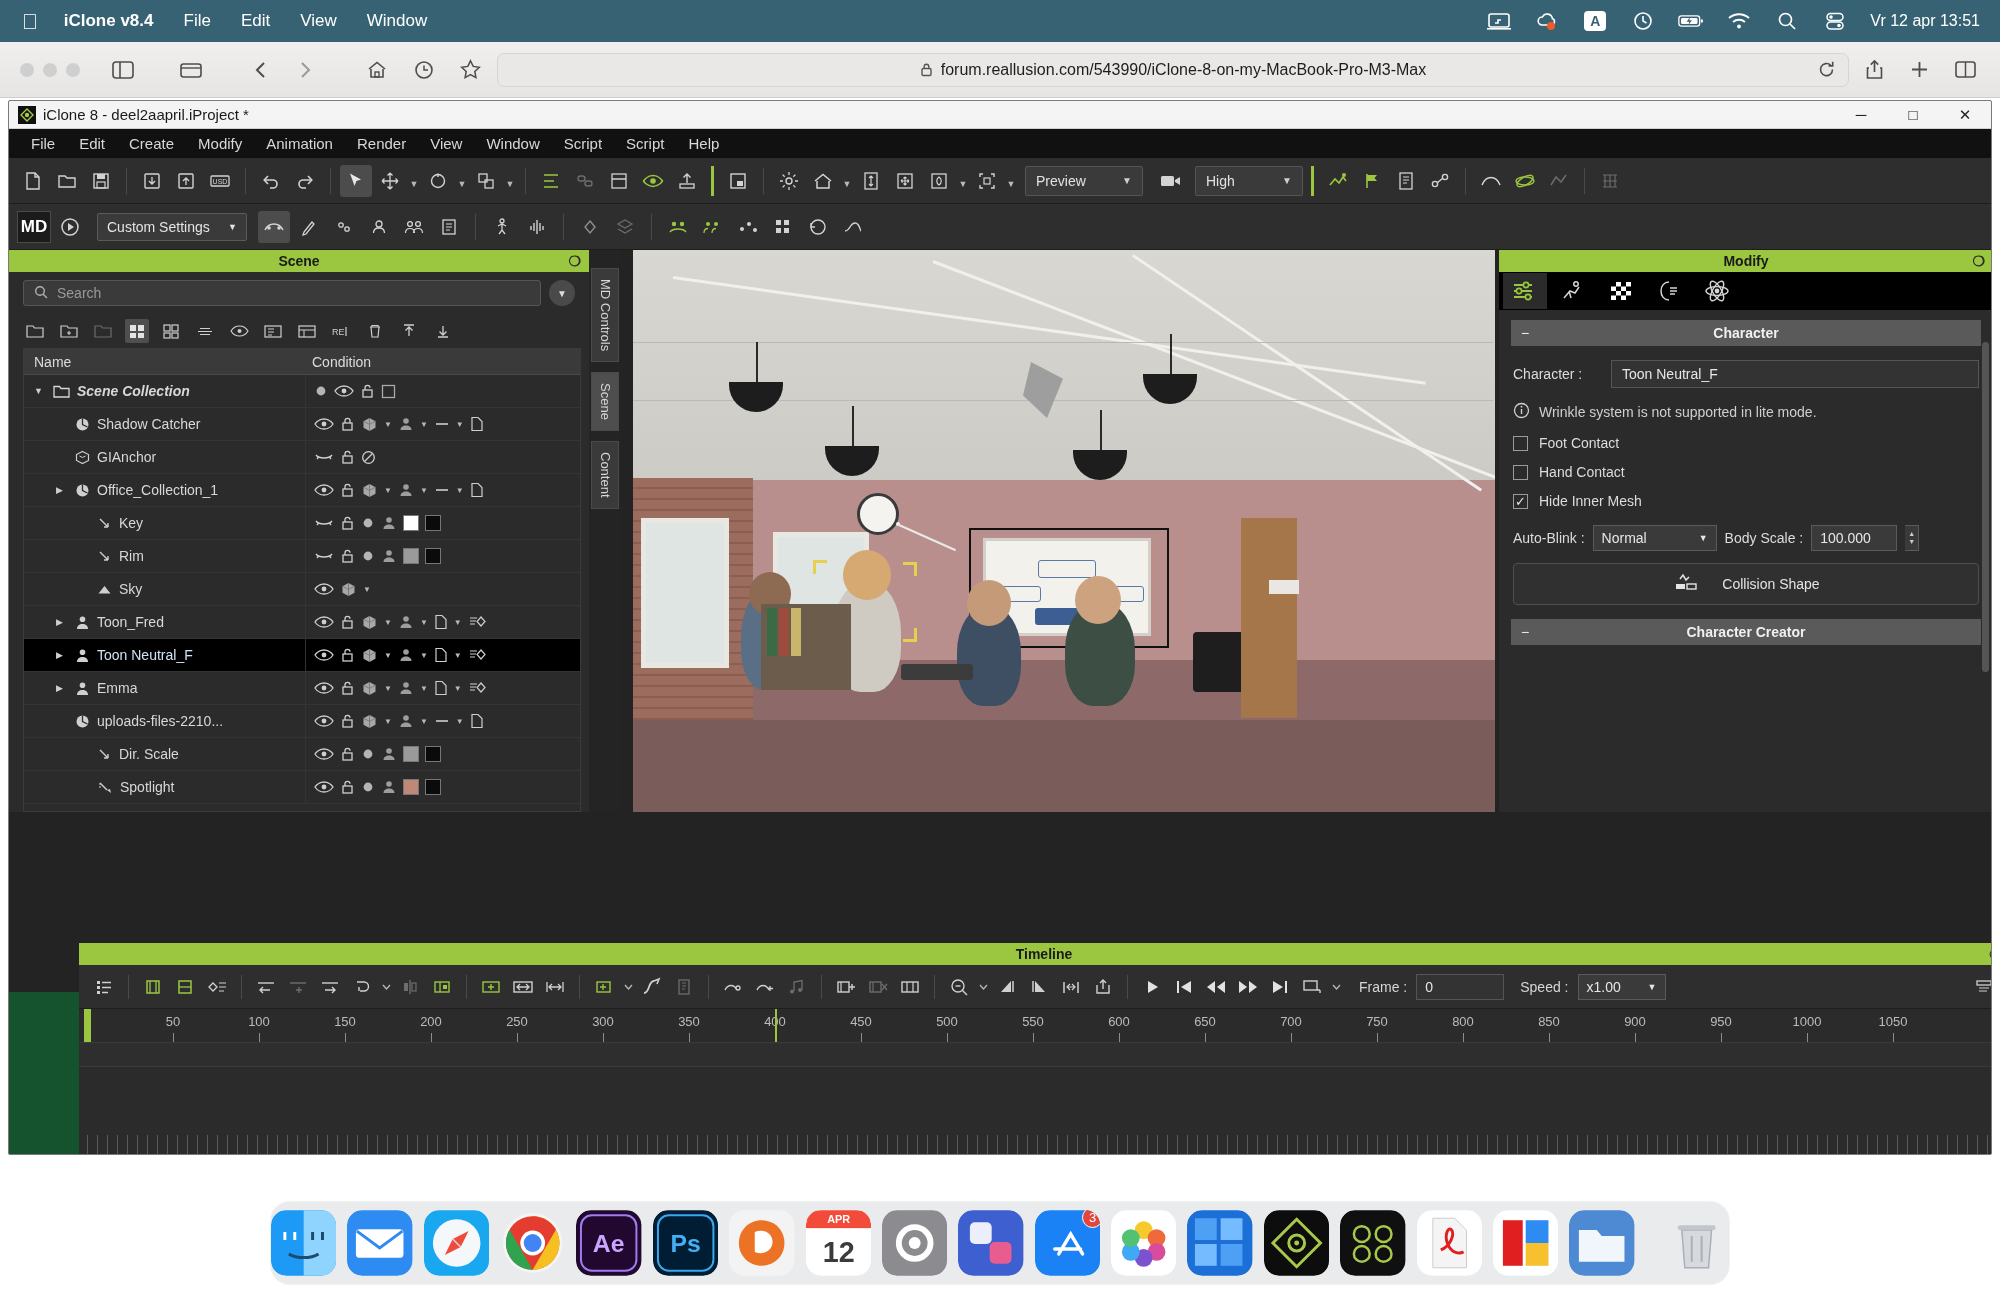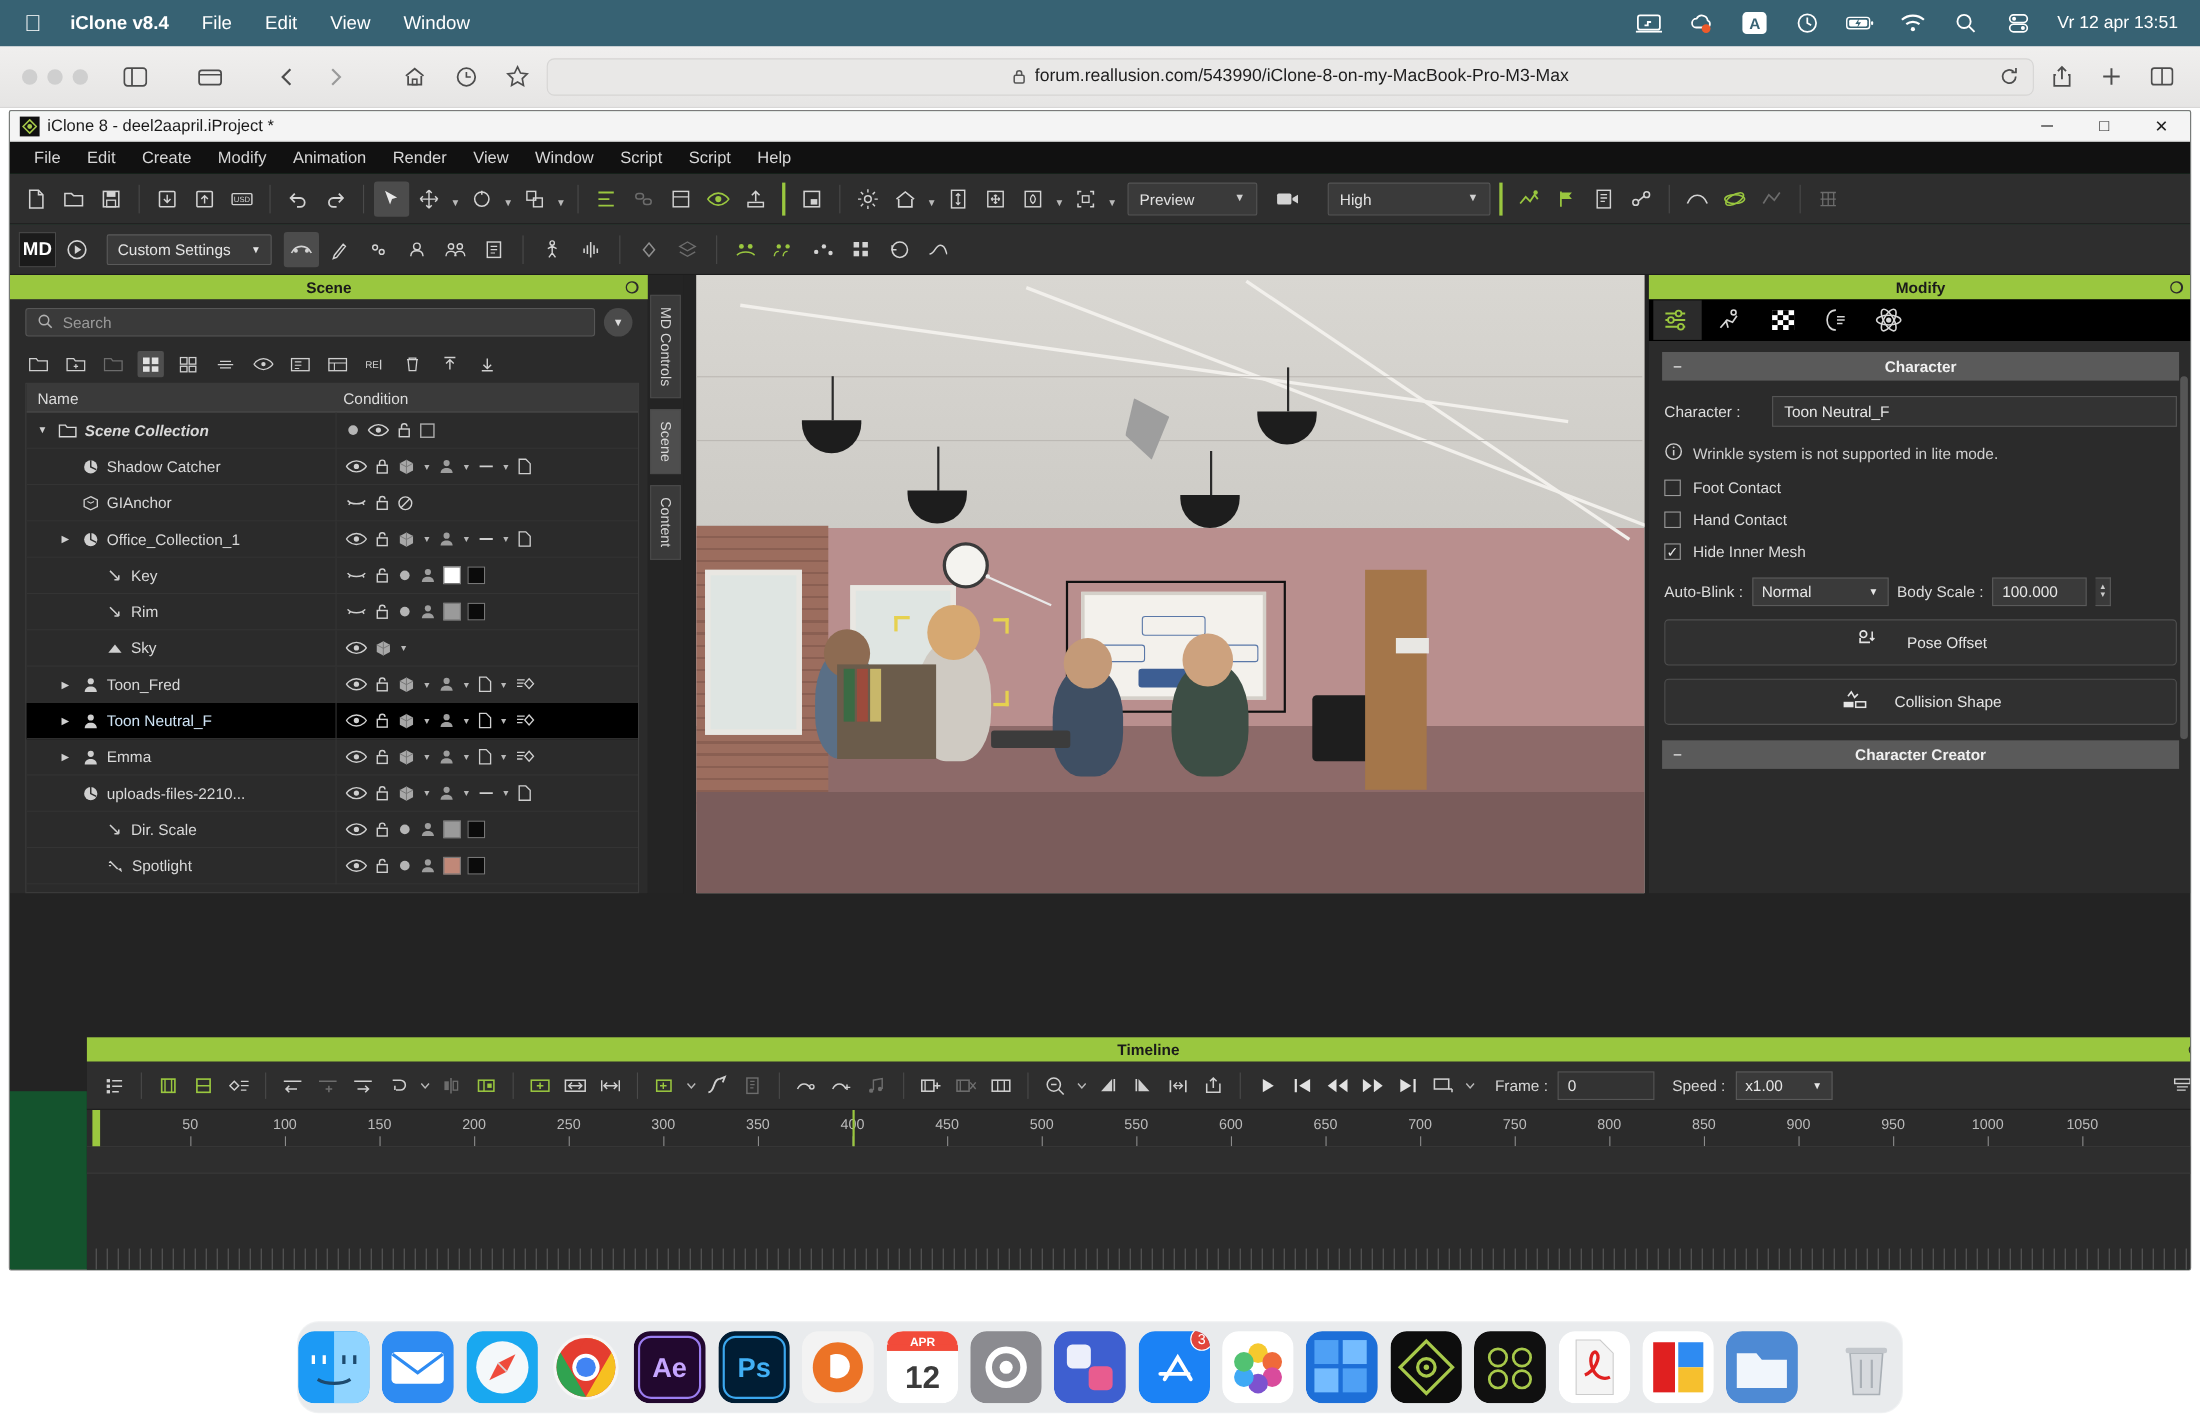--- a/index.html
+++ b/index.html
@@ -581,21 +581,21 @@
     <span class="combo" style="width:118px;margin-left:6px">
       <span class="cv">Preview</span>
       <span class="ca">▼</span>
     </span>
     <span class="tb-btn" style="margin-left:10px">
         <svg width="24" height="18" viewBox="0 0 24 18">
           <rect x="2" y="4" width="13" height="10" rx="1.5" fill="#d3d3d3"></rect>
           <path d="M16 8l5-3v8l-5-3z" fill="#d3d3d3"></path>
         </svg>
       </span>
-    <span class="combo" style="width:148px;margin-left:18px">
+    <span class="combo" style="width:108px;margin-left:6px">
       <span class="cv">High</span>
       <span class="ca">▼</span>
     </span>
     <span class="tb-accent"></span>
     <span class="tb-btn" style="color:#9ac73f">
         <svg width="22" height="20" viewBox="0 0 22 20">
           <path d="M3 14l5-6 4 4 4-6 3 4" fill="none" stroke="#9ac73f" stroke-width="1.6"></path>
           <circle cx="17" cy="4" r="2" fill="#9ac73f"></circle>
         </svg>
       </span>
@@ -1587,28 +1587,20 @@
         <span>Body Scale :</span>
         <span class="sel-box" style="width:86px">
           <span>100.000</span>
         </span>
         <span class="spin">
             <span>▲</span>
             <span>▼</span>
           </span>
       </div>
 
-      <div class="big-btn">
-        <span><svg width="26" height="24" viewBox="0 0 26 24">
-              <circle cx="8" cy="5.5" r="3" fill="none" stroke="#e4e4e4" stroke-width="1.5"></circle>
-              <path d="M5 9v4h9" fill="none" stroke="#e4e4e4" stroke-width="1.5"></path>
-              <path d="M16 3v8M14 9l2 2 2-2" fill="none" stroke="#e4e4e4" stroke-width="1.4"></path>
-            </svg></span>
-        <span>Pose Offset</span>
-      </div>
       <div class="big-btn">
         <span><svg width="28" height="24" viewBox="0 0 28 24">
               <path d="M8 8l3-4 3 5 3-3" fill="none" stroke="#e4e4e4" stroke-width="1.5"></path>
               <rect x="4" y="13" width="9" height="5" fill="#e4e4e4"></rect>
               <rect x="15" y="13" width="9" height="5" fill="none" stroke="#e4e4e4" stroke-width="1.4"></rect>
             </svg></span>
         <span>Collision Shape</span>
       </div>
 
       <div class="sect-hdr" style="margin-top:14px">

